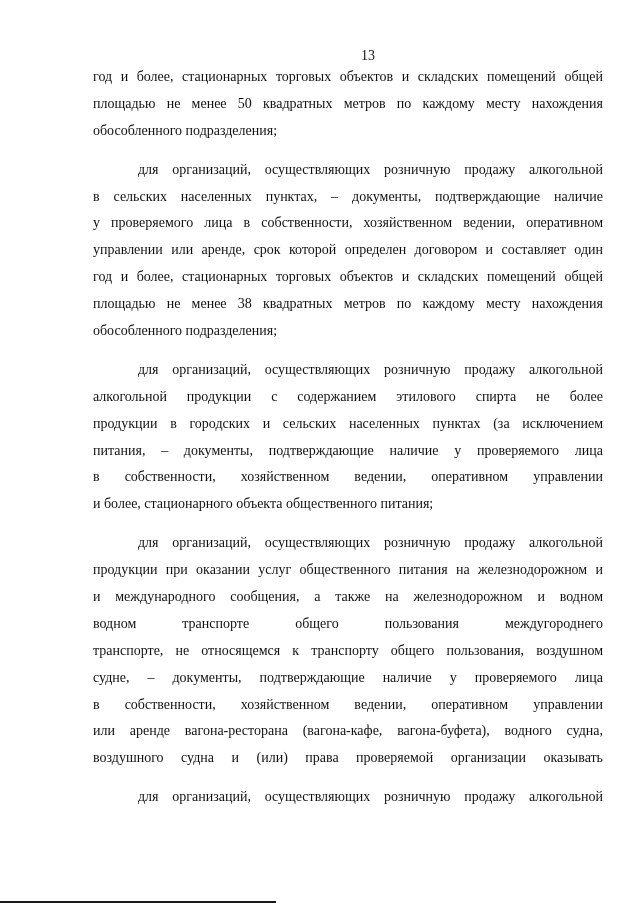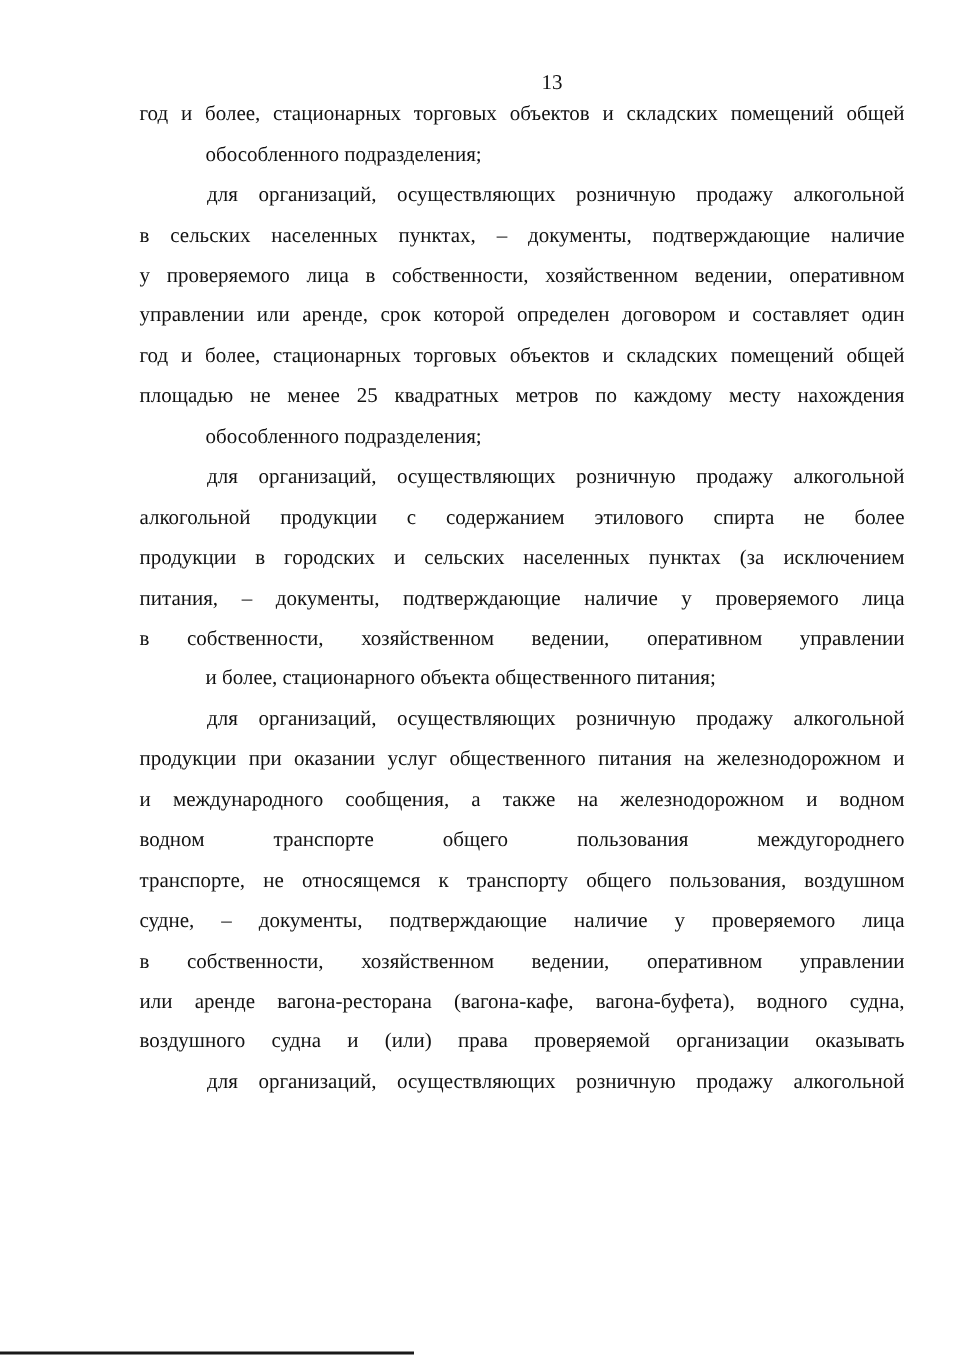--- a/index.html
+++ b/index.html
@@ -34,53 +34,54 @@
   }
   .line {
     display: block;
     white-space: nowrap;
     text-align: justify;
     text-align-last: justify;
     height: 26.9px;
   }
   .line.last {
     text-align-last: left;
-    margin-left: 44px;
   }
   .line.indent {
     padding-left: 45px;
+    margin-top: 12px;
   }
   .footnote-rule {
     position: absolute;
     left: 0;
     top: 901px;
     width: 276px;
     height: 2px;
     background: #1a1a1a;
   }
 </style>
 </head>
 <body>
 
 <div class="page-number">13</div>
 
 <div class="body-text">
 
   <div>
     <span class="line">год и более, стационарных торговых объектов и складских помещений общей</span>
+    <span class="line">площадью не менее 50 квадратных метров по каждому месту нахождения</span>
     <span class="line last">обособленного подразделения;</span>
   </div>
 
   <div>
     <span class="line indent">для организаций, осуществляющих розничную продажу алкогольной</span>
     <span class="line">в сельских населенных пунктах, – документы, подтверждающие наличие</span>
     <span class="line">у проверяемого лица в собственности, хозяйственном ведении, оперативном</span>
     <span class="line">управлении или аренде, срок которой определен договором и составляет один</span>
     <span class="line">год и более, стационарных торговых объектов и складских помещений общей</span>
-    <span class="line">площадью не менее 25 квадратных метров по каждому месту нахождения</span>
+    <span class="line">площадью не менее 38 квадратных метров по каждому месту нахождения</span>
     <span class="line last">обособленного подразделения;</span>
   </div>
 
   <div>
     <span class="line indent">для организаций, осуществляющих розничную продажу алкогольной</span>
     <span class="line">алкогольной продукции с содержанием этилового спирта не более</span>
     <span class="line">продукции в городских и сельских населенных пунктах (за исключением</span>
     <span class="line">питания, – документы, подтверждающие наличие у проверяемого лица</span>
     <span class="line">в собственности, хозяйственном ведении, оперативном управлении</span>
     <span class="line last">и более, стационарного объекта общественного питания;</span>

